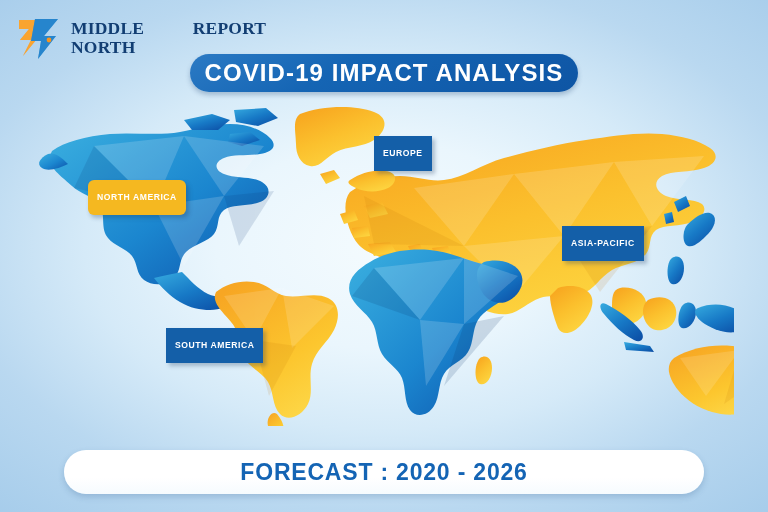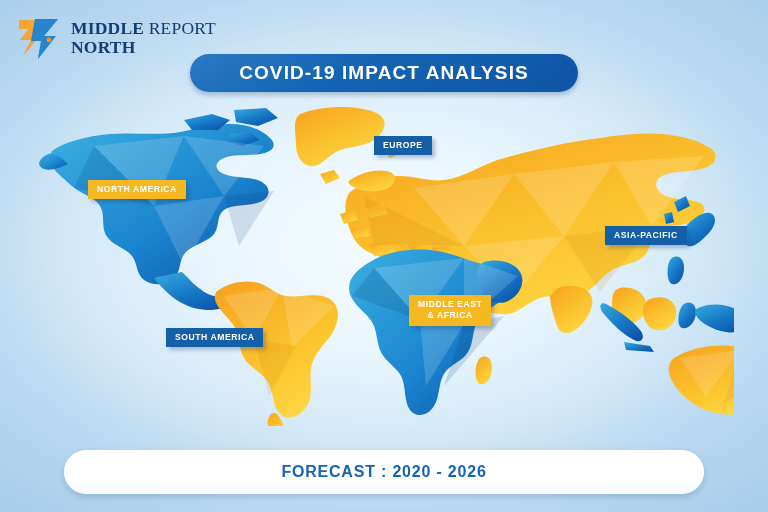--- a/index.html
+++ b/index.html
@@ -30,39 +30,39 @@
   .logo-text {
     line-height: 1.08;
     color: #123e73;
     font-family: "Liberation Serif", serif;
     font-size: 17.5px;
     letter-spacing: 0.2px;
     white-space: nowrap;
   }
   .logo-text .ln { display: block; }
   .logo-text .b { font-weight: bold; }
-  .logo-text .r { font-weight: normal; }
+  .logo-text .r { font-weight: bold; margin-left: 44px; }
 
   
   .title-banner {
     position: absolute;
     left: 190px;
     top: 54px;
     width: 388px;
     height: 38px;
     border-radius: 19px;
     background: linear-gradient(150deg, #2b7ac4 0%, #1565b4 38%, #0e55a4 100%);
     box-shadow: 0 3px 5px rgba(20,60,110,0.28);
     display: flex;
     align-items: center;
     justify-content: center;
   }
   .title-banner span {
     color: #ffffff;
-    font-size: 19px;
+    font-size: 24px;
     font-weight: bold;
     letter-spacing: 1.1px;
   }
 
   
   .map-wrap {
     position: absolute;
     left: 34px;
     top: 96px;
     width: 700px;
@@ -75,51 +75,51 @@
     position: absolute;
     display: flex;
     flex-direction: column;
     align-items: center;
     justify-content: center;
     color: #ffffff;
     font-size: 8.6px;
     font-weight: bold;
     letter-spacing: 0.55px;
     line-height: 1.32;
-    padding: 4px 9px;
+    padding: 12px 9px;
     white-space: nowrap;
     box-shadow: 2.5px 3px 4px rgba(30,60,100,0.30);
     text-align: center;
   }
-  .badge.orange { background: #f5b820; color: #ffffff; }
+  .badge.orange { background: #f5b820; color: #ffffff; border-radius: 6px; }
   .badge.blue   { background: #145fa8; color: #ffffff; }
 
   #badge-na { left: 88px;  top: 180px; }
   #badge-sa { left: 166px; top: 328px; justify-content: center; }
   #badge-eu { left: 374px; top: 136px; }
   #badge-me { left: 409px; top: 295px; }
-  #badge-ap { left: 605px; top: 226px; justify-content: flex-end; }
+  #badge-ap { left: 562px; top: 226px; justify-content: flex-end; }
 
   
   .forecast {
     position: absolute;
     left: 64px;
     top: 450px;
     width: 640px;
     height: 44px;
     border-radius: 22px;
     background: linear-gradient(180deg, #ffffff 0%, #ffffff 62%, #f6fbfe 100%);
     box-shadow: 0 3px 6px rgba(40,80,130,0.22);
     display: flex;
     align-items: center;
     justify-content: center;
   }
   .forecast span {
     color: #1464b4;
-    font-size: 16px;
+    font-size: 23px;
     font-weight: bold;
     letter-spacing: 0.8px;
   }
 </style>
 </head>
 <body>
 
 <div id="page">
 
   <div class="logo">
@@ -343,24 +343,20 @@
   </div>
 
   <div class="badge blue" id="badge-sa">
     <span>SOUTH AMERICA</span>
   </div>
 
   <div class="badge blue" id="badge-eu">
     <span>EUROPE</span>
   </div>
 
-  <div class="badge orange" id="badge-me">
-    <span>MIDDLE EAST</span>
-    <span>&amp; AFRICA</span>
-  </div>
 
   <div class="badge blue" id="badge-ap">
     <span>ASIA-PACIFIC</span>
   </div>
 
   <div class="forecast">
     <span>FORECAST : 2020 - 2026</span>
   </div>
 
 </div>

